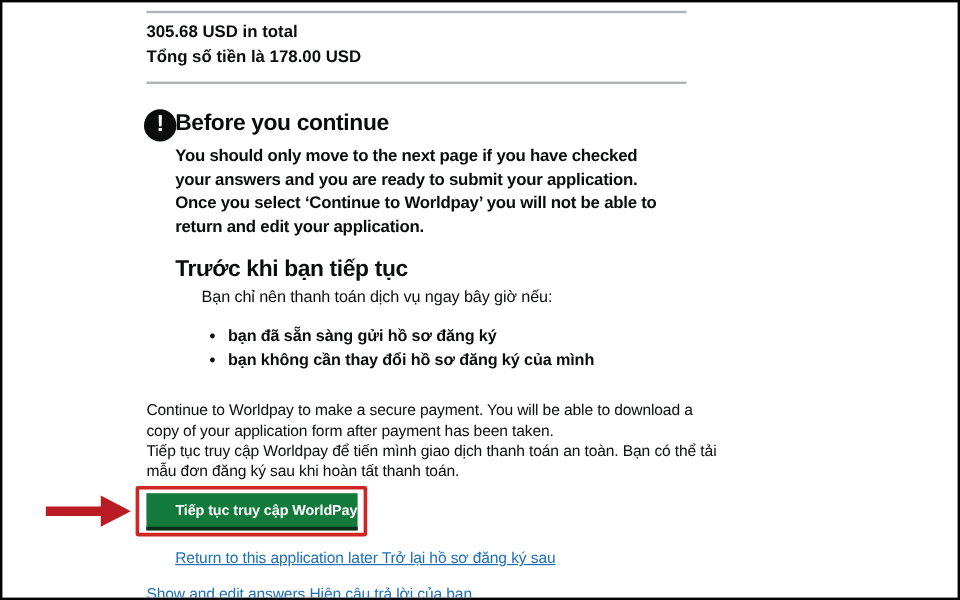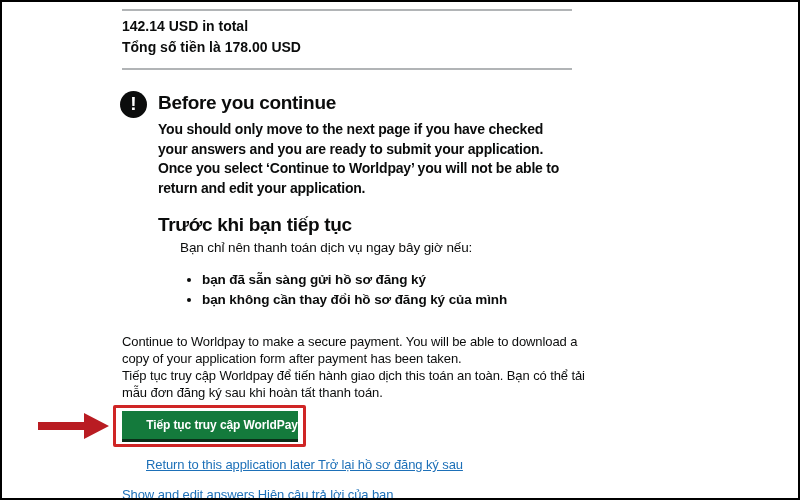--- a/index.html
+++ b/index.html
@@ -16,21 +16,21 @@
   }
   .divider{position:absolute;left:120px;width:450px;height:2px;background:var(--divider);}
   .divider-top{top:7px;}
   .divider-bottom{top:66px;}
   .total-block{position:absolute;left:120px;top:14px;font-size:14px;font-weight:bold;line-height:21px;}
   .warning-icon{
     position:absolute;left:118px;top:89px;width:27px;height:27px;border-radius:50%;
     background:#0b0c0c;color:#ffffff;font-weight:bold;font-size:19px;line-height:26px;
     text-align:center;
   }
-  .warning-block{position:absolute;left:156px;top:90px;width:470px;}
+  .warning-block{position:absolute;left:144px;top:90px;width:470px;}
   .h-en{font-size:19px;font-weight:bold;letter-spacing:-0.3px;margin-bottom:6px;}
   .warn-line{font-size:14px;font-weight:bold;line-height:19.5px;letter-spacing:-0.2px;white-space:nowrap;}
   .h-vi{font-size:19px;font-weight:bold;letter-spacing:-0.3px;margin-top:16px;margin-bottom:4px;}
   .cond-vi{font-size:13.5px;font-weight:normal;letter-spacing:-0.1px;padding-left:22px;}
   .bullets{margin-top:15px;padding-left:44px;}
   .bullets li{font-size:13.5px;font-weight:bold;line-height:20px;letter-spacing:-0.1px;white-space:nowrap;}
   .note-block{position:absolute;left:120px;top:331px;width:560px;}
   .note-line{font-size:13px;line-height:17px;letter-spacing:-0.1px;white-space:nowrap;}
   .annotation-arrow{position:absolute;left:36px;top:409px;width:72px;height:30px;}
   .annotation-box{
@@ -51,21 +51,21 @@
   .link-show{top:485px;}
 </style>
 </head>
 <body>
 
 <div class="viewport">
 
   <div class="divider divider-top"></div>
 
   <div class="total-block">
-    <div>142.14 USD in total</div>
+    <div>305.68 USD in total</div>
     <div>Tổng số tiền là 178.00 USD</div>
   </div>
 
   <div class="divider divider-bottom"></div>
 
   <div class="warning-icon">
     <span>!</span>
   </div>
 
   <div class="warning-block">
@@ -78,21 +78,21 @@
     <div class="cond-vi">Bạn chỉ nên thanh toán dịch vụ ngay bây giờ nếu:</div>
     <ul class="bullets">
       <li>bạn đã sẵn sàng gửi hồ sơ đăng ký</li>
       <li>bạn không cần thay đổi hồ sơ đăng ký của mình</li>
     </ul>
   </div>
 
   <div class="note-block">
     <div class="note-line">Continue to Worldpay to make a secure payment. You will be able to download a</div>
     <div class="note-line">copy of your application form after payment has been taken.</div>
-    <div class="note-line">Tiếp tục truy cập Worldpay để tiến hành giao dịch this toán an toàn. Bạn có thể tải</div>
+    <div class="note-line">Tiếp tục truy cập Worldpay để tiến mình giao dịch thanh toán an toàn. Bạn có thể tải</div>
     <div class="note-line">mẫu đơn đăng ký sau khi hoàn tất thanh toán.</div>
   </div>
 
   <svg class="annotation-arrow" viewBox="0 0 72 30" aria-hidden="true">
     <polygon points="0,11 46,11 46,2 71,15 46,28 46,19 0,19" style="fill:var(--arrow-red);"></polygon>
   </svg>
 
   <div class="annotation-box"></div>
 
   <button class="green-button">

